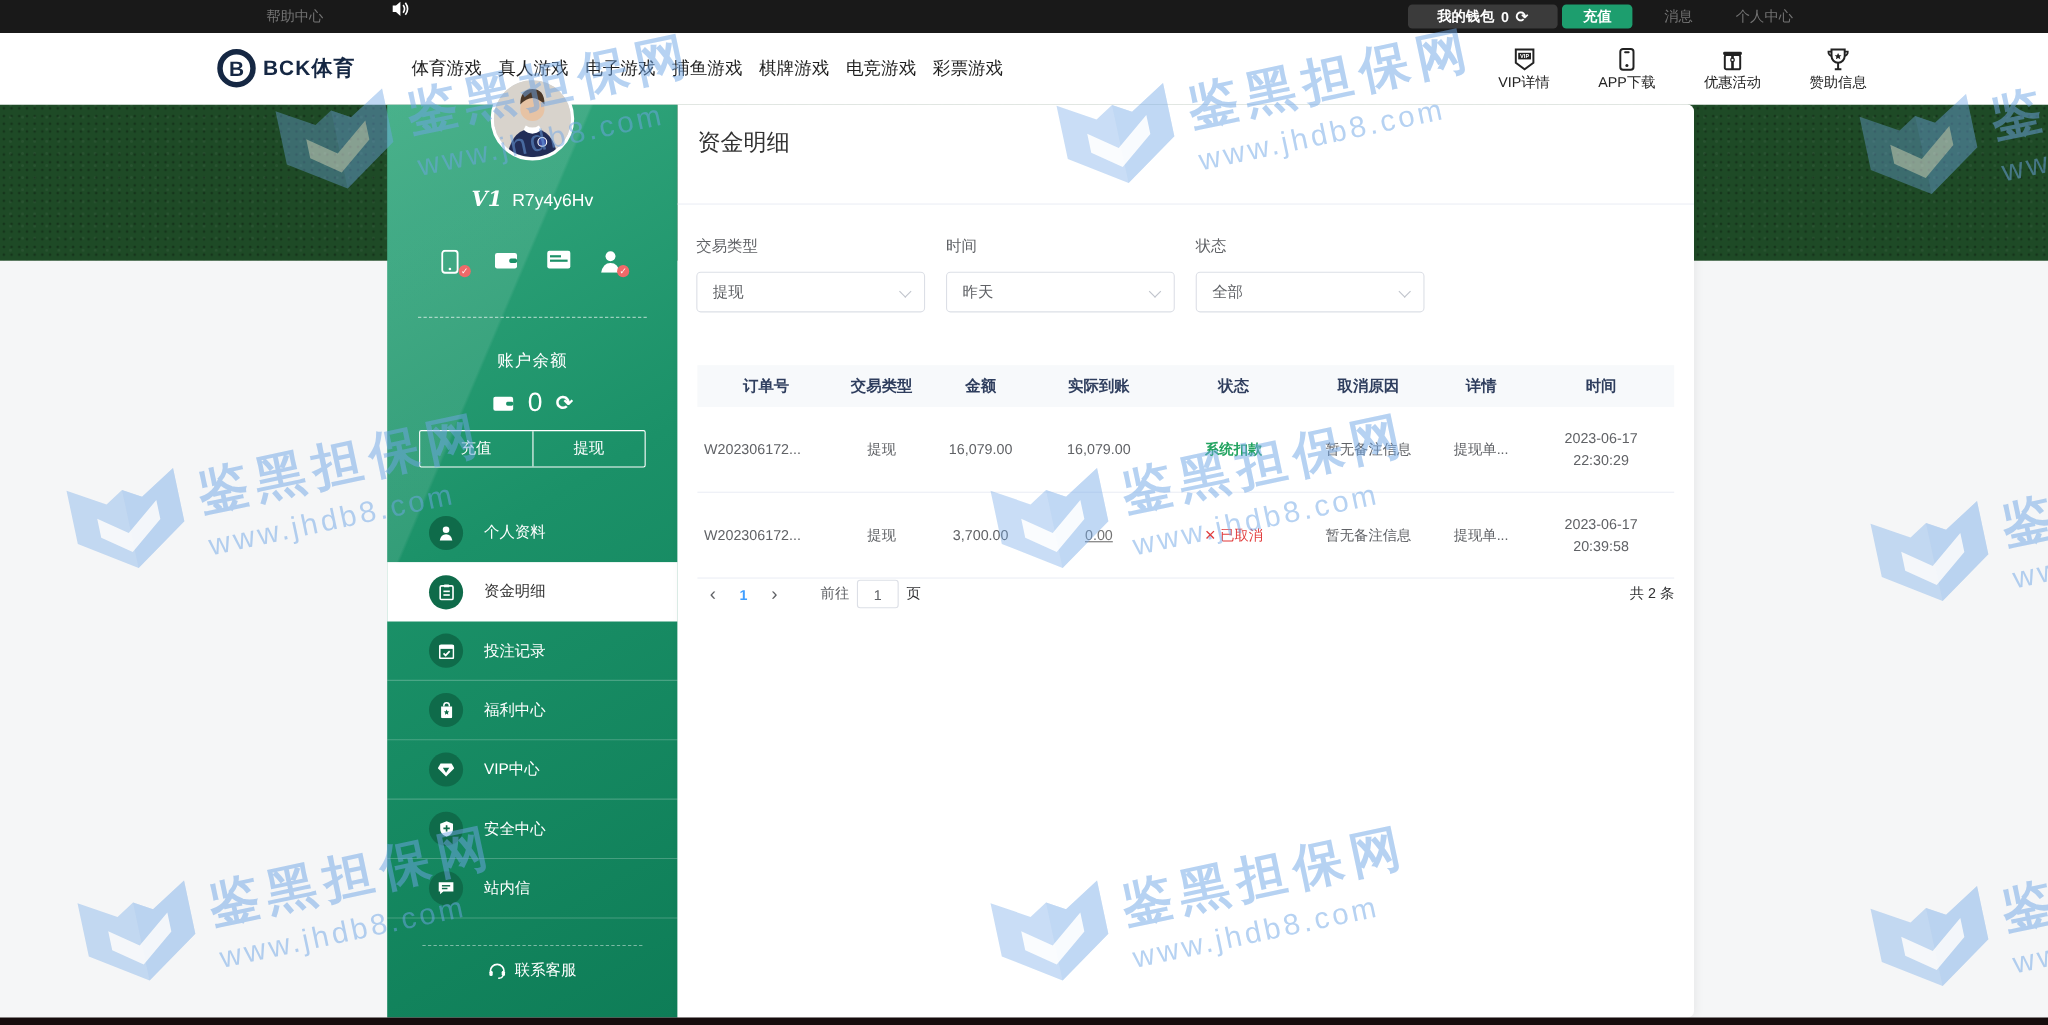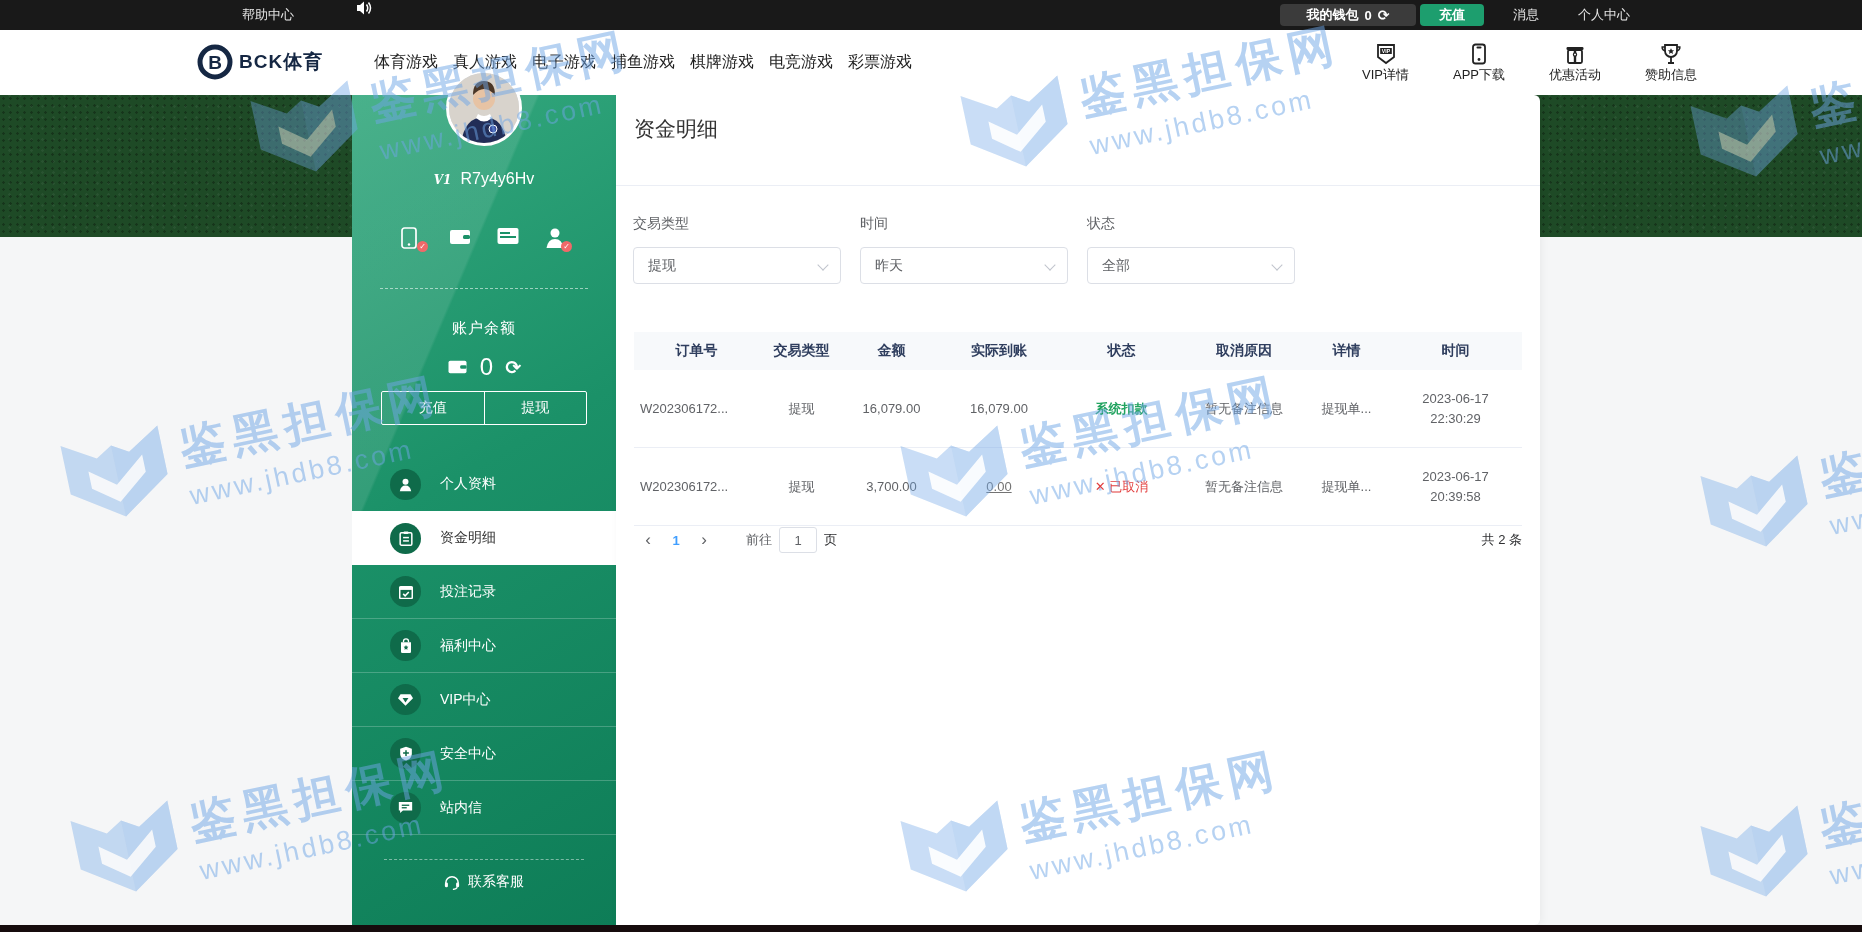--- a/index.html
+++ b/index.html
@@ -2,21 +2,21 @@
 <html><head>
 <meta charset="utf-8">
 <style>
   * { margin:0; padding:0; box-sizing:border-box; }
   html,body { background:#e8e9eb; }
   body { font-family:"Liberation Sans","DejaVu Sans",sans-serif; }
   #stage { position:relative; width:1862px; height:932px; overflow:hidden; background:#f5f6f7; }
 
   
   .topbar { position:absolute; left:0; top:0; width:1862px; height:30px; background:#191919; z-index:6; color:#fff; font-size:13px; }
-  .topbar .tb-item { position:absolute; top:0; height:30px; line-height:30px; color:#e5e5e5; cursor:pointer; }
+  .topbar .tb-item { position:absolute; top:0; height:30px; line-height:30px; color:#737373; cursor:pointer; }
   .tb-help { left:242px; }
   .tb-speaker { left:356px; top:7px; }
   .wallet-pill { position:absolute; left:1280px; top:4px; width:136px; height:22px; background:#3b3b3b; border-radius:4px; display:flex; align-items:center; justify-content:center; gap:6px; font-weight:700; font-size:13px; cursor:pointer; }
   .wallet-refresh { font-size:14px; font-weight:700; }
   .tb-recharge { position:absolute; left:1420px; top:4px; width:64px; height:22px; background:#1d9e6e; color:#fff; border:none; border-radius:4px; font-size:13px; font-weight:700; cursor:pointer; }
   .tb-messages { left:1513px; }
   .tb-profile { left:1578px; }
 
   
   .navbar { position:absolute; left:0; top:30px; width:1862px; height:65px; background:#fff; z-index:3; }
@@ -34,21 +34,21 @@
     background-size:7px 7px, 11px 11px; background-position:0 0, 4px 6px; }
 
   .footer-strip { position:absolute; left:0; top:925px; width:1862px; height:7px; background:#160c0d; z-index:4; }
 
   
   .sidebar { position:absolute; left:352px; top:95px; width:264px; height:830px; z-index:2; color:#fff;
     background: linear-gradient(113deg, rgba(255,255,255,.10) 0%, rgba(255,255,255,.10) 30%, rgba(255,255,255,0) 30.5%),
                 linear-gradient(150deg,#34a87e 0%,#1b9168 45%,#0e7d57 100%); }
   .avatar { position:absolute; left:446px; top:70px; width:76px; height:76px; border-radius:50%; border:3px solid #fff; overflow:hidden; z-index:4; background:#cfd3d6; }
   .vip-line { position:absolute; left:0; top:75px; width:100%; text-align:center; font-size:16px; }
-  .vip-badge { font-family:"DejaVu Serif","Liberation Serif",serif; font-style:italic; font-weight:700; font-size:12px; margin-right:9px; }
+  .vip-badge { font-family:"DejaVu Serif","Liberation Serif",serif; font-style:italic; font-weight:700; font-size:19px; margin-right:9px; }
   .verify-row { position:absolute; left:0; top:132px; width:100%; display:flex; justify-content:center; gap:26px; }
   .v-ic { position:relative; width:22px; height:22px; cursor:pointer; }
   .v-badge { position:absolute; right:-5px; bottom:-3px; width:11px; height:11px; background:#f06969; border-radius:50%; color:#fff; font-size:8px; line-height:11px; text-align:center; }
   .dash-div { position:absolute; left:28px; top:193px; width:208px; border-top:1px dashed rgba(255,255,255,.55); }
   .bal-title { position:absolute; left:0; top:224px; width:100%; text-align:center; font-size:15px; letter-spacing:1px; }
   .bal-row { position:absolute; left:0; top:258px; width:100%; display:flex; align-items:center; justify-content:center; gap:12px; }
   .bal-value { font-size:24px; font-weight:500; }
   .bal-refresh { font-size:19px; font-weight:700; cursor:pointer; }
   .bal-btns { position:absolute; left:29px; top:296px; width:206px; height:34px; display:flex; border:1px solid #fff; border-radius:2px; }
   .bal-btn { flex:1; background:transparent; border:none; color:#fff; font-size:14px; cursor:pointer; font-family:inherit; }

